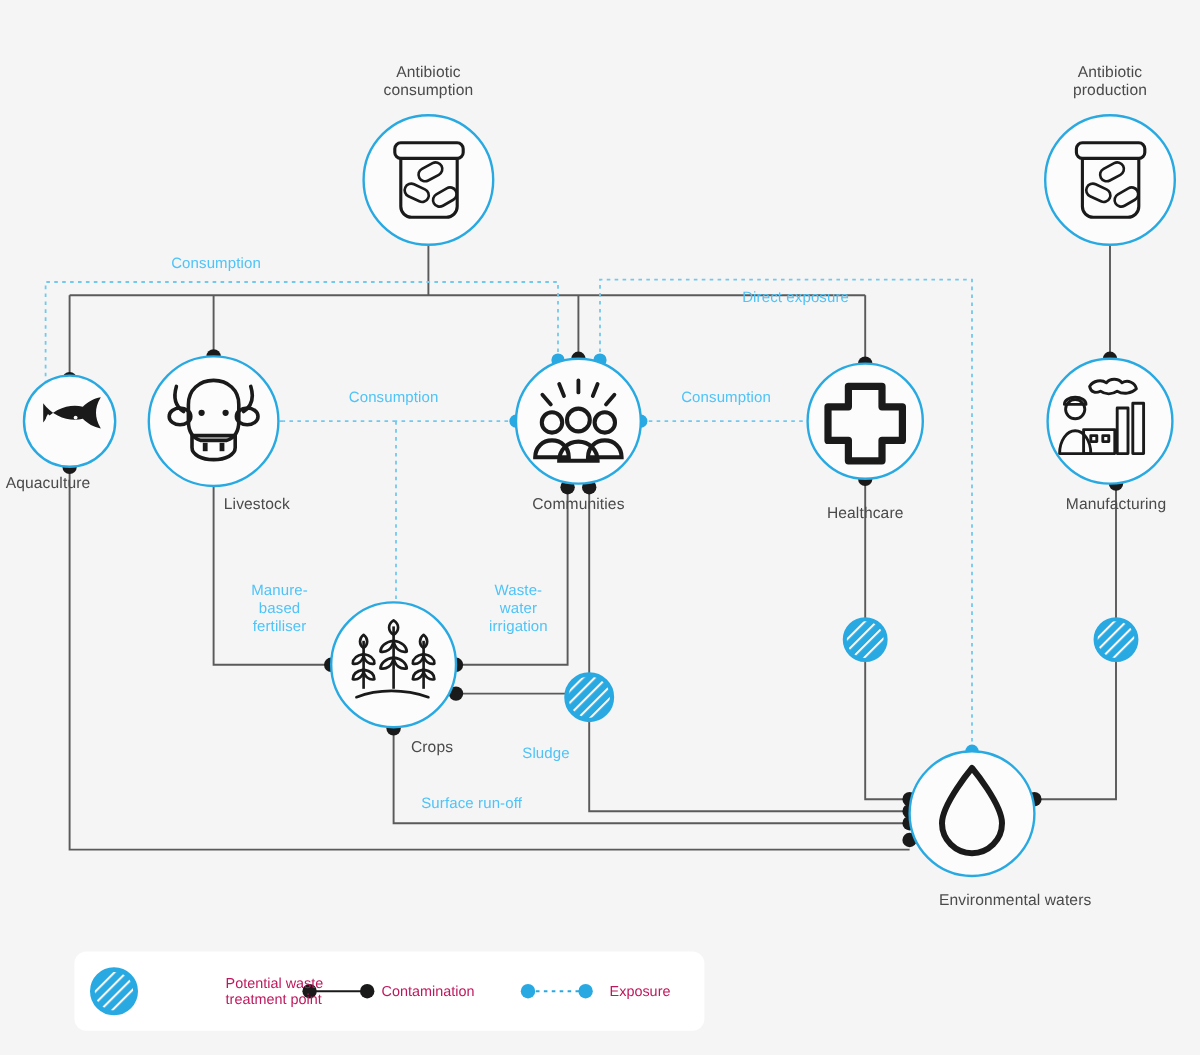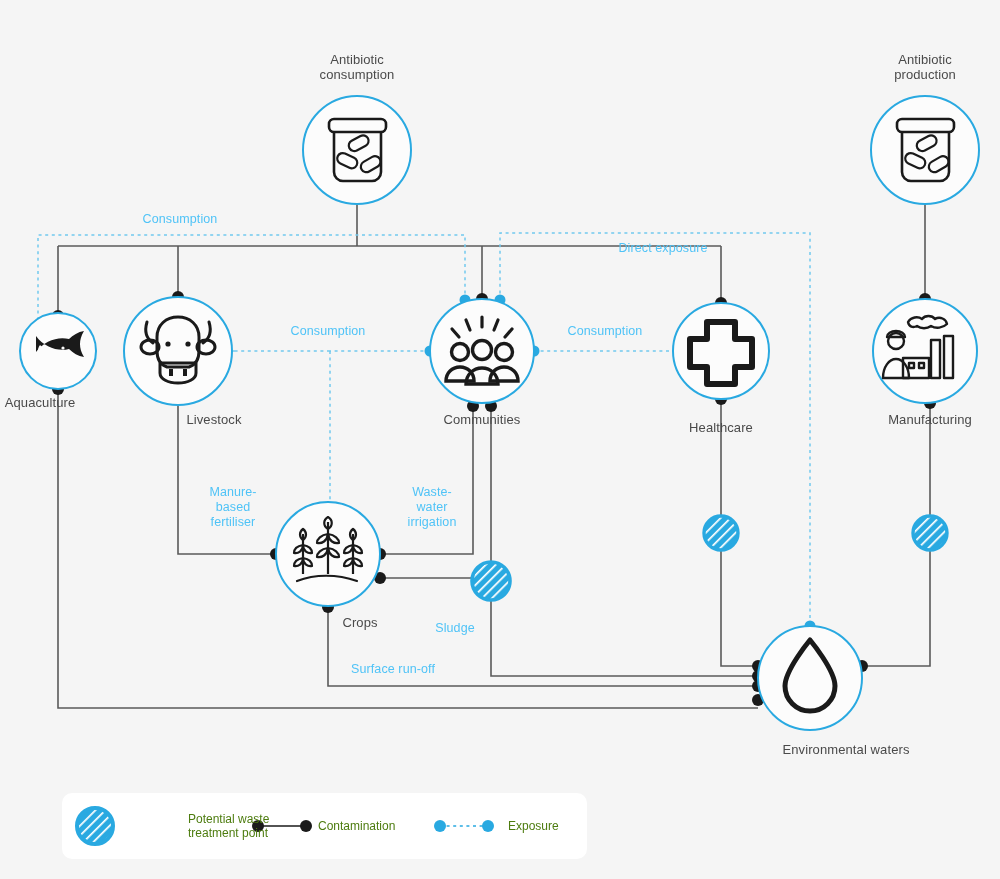--- a/index.html
+++ b/index.html
@@ -27,21 +27,21 @@
     position:absolute;
     color:#4fc3f7;
     font-size:12.5px;
     line-height:15px;
     text-align:center;
     transform:translateX(-50%);
     letter-spacing:.1px;
   }
   .legend-text{
     position:absolute;
-    color:#4d7c0f;
+    color:#be185d;
     font-size:12px;
     line-height:14px;
     white-space:nowrap;
   }
 </style>
 </head>
 <body>
 
 <div id="stage">
 

